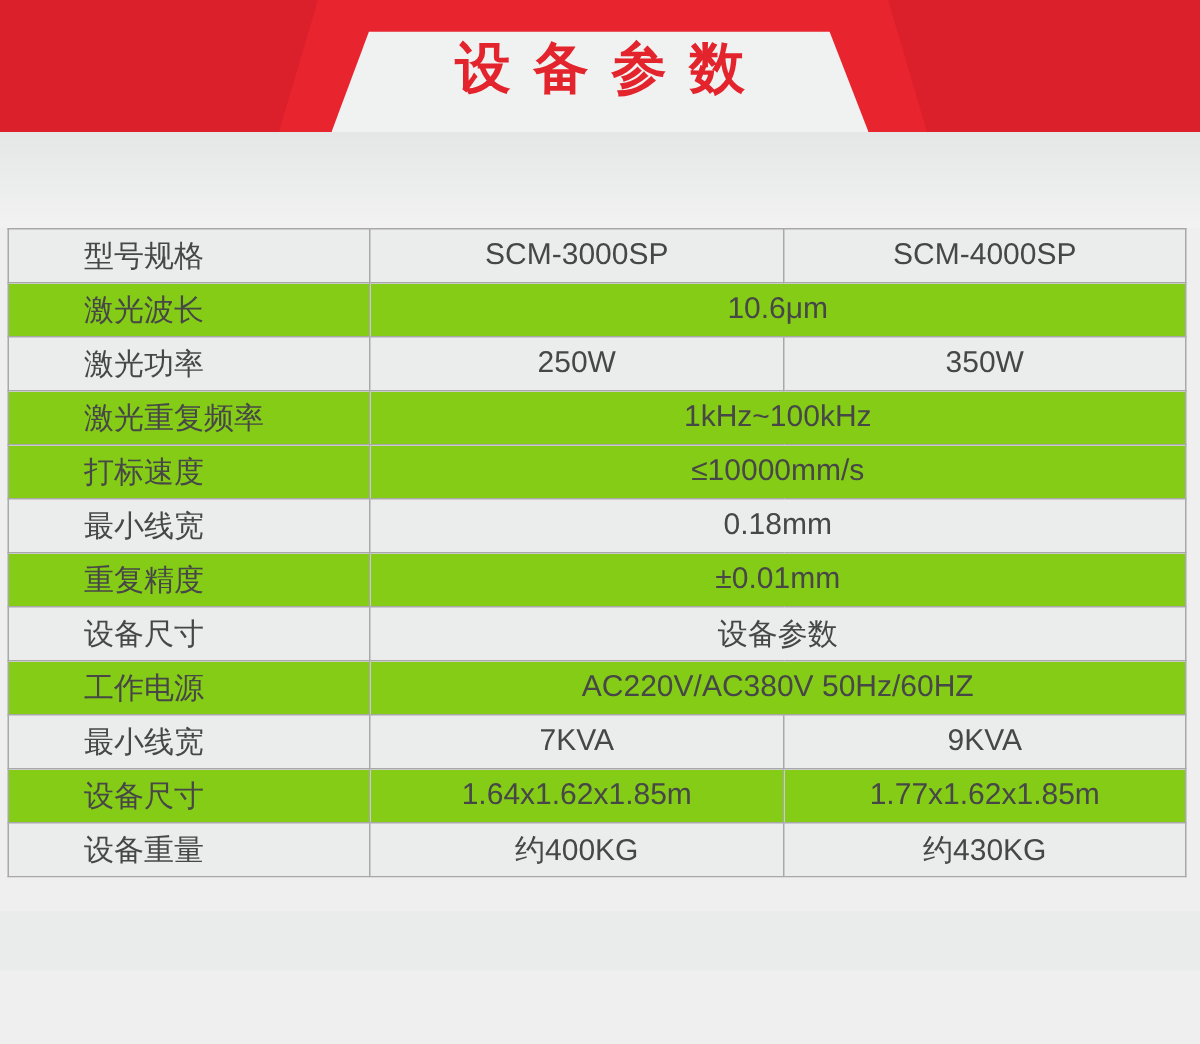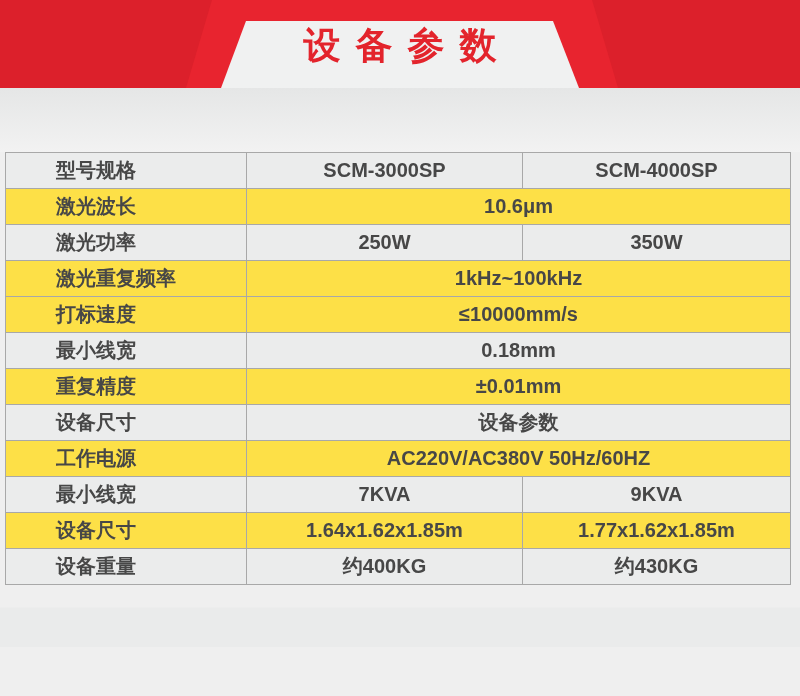--- a/index.html
+++ b/index.html
@@ -26,30 +26,30 @@
   }
   .banner-title span { letter-spacing:15px; margin-right:-15px; white-space:nowrap; }
 
   
   .gap-strip { width:800px; height:64px;
     background:linear-gradient(180deg,#e5e6e6 0%, #f2f2f2 100%); }
 
   
   .table-wrap { padding:0 10px 0 5px; }
   table.spec {
-    width:785px; border-collapse:collapse; table-layout:fixed;font-weight:bold;
+    width:785px; border-collapse:collapse; table-layout:fixed;
   }
   table.spec td {
     height:36px; border:1px solid #a8a8a8;
     font-size:20px; color:#474747; overflow:hidden; white-space:nowrap;
   }
   td.label { padding-left:50px; font-size:19px; color:#4c4c4c; }
   td.value { text-align:center; }
   tr.odd  td { background:#ebecec; }
-  tr.even td { background:#fde047; }
+  tr.even td { background:#84cc16; }
 
   
   .footer { width:800px; height:62px;
     background:linear-gradient(180deg,#efefef 0px,#efefef 22px,#eaebeb 23px,#eaebeb 100%); }
 </style>
 </head>
 <body>
 
 <div class="banner">
   <div class="banner-ribbon"></div>

